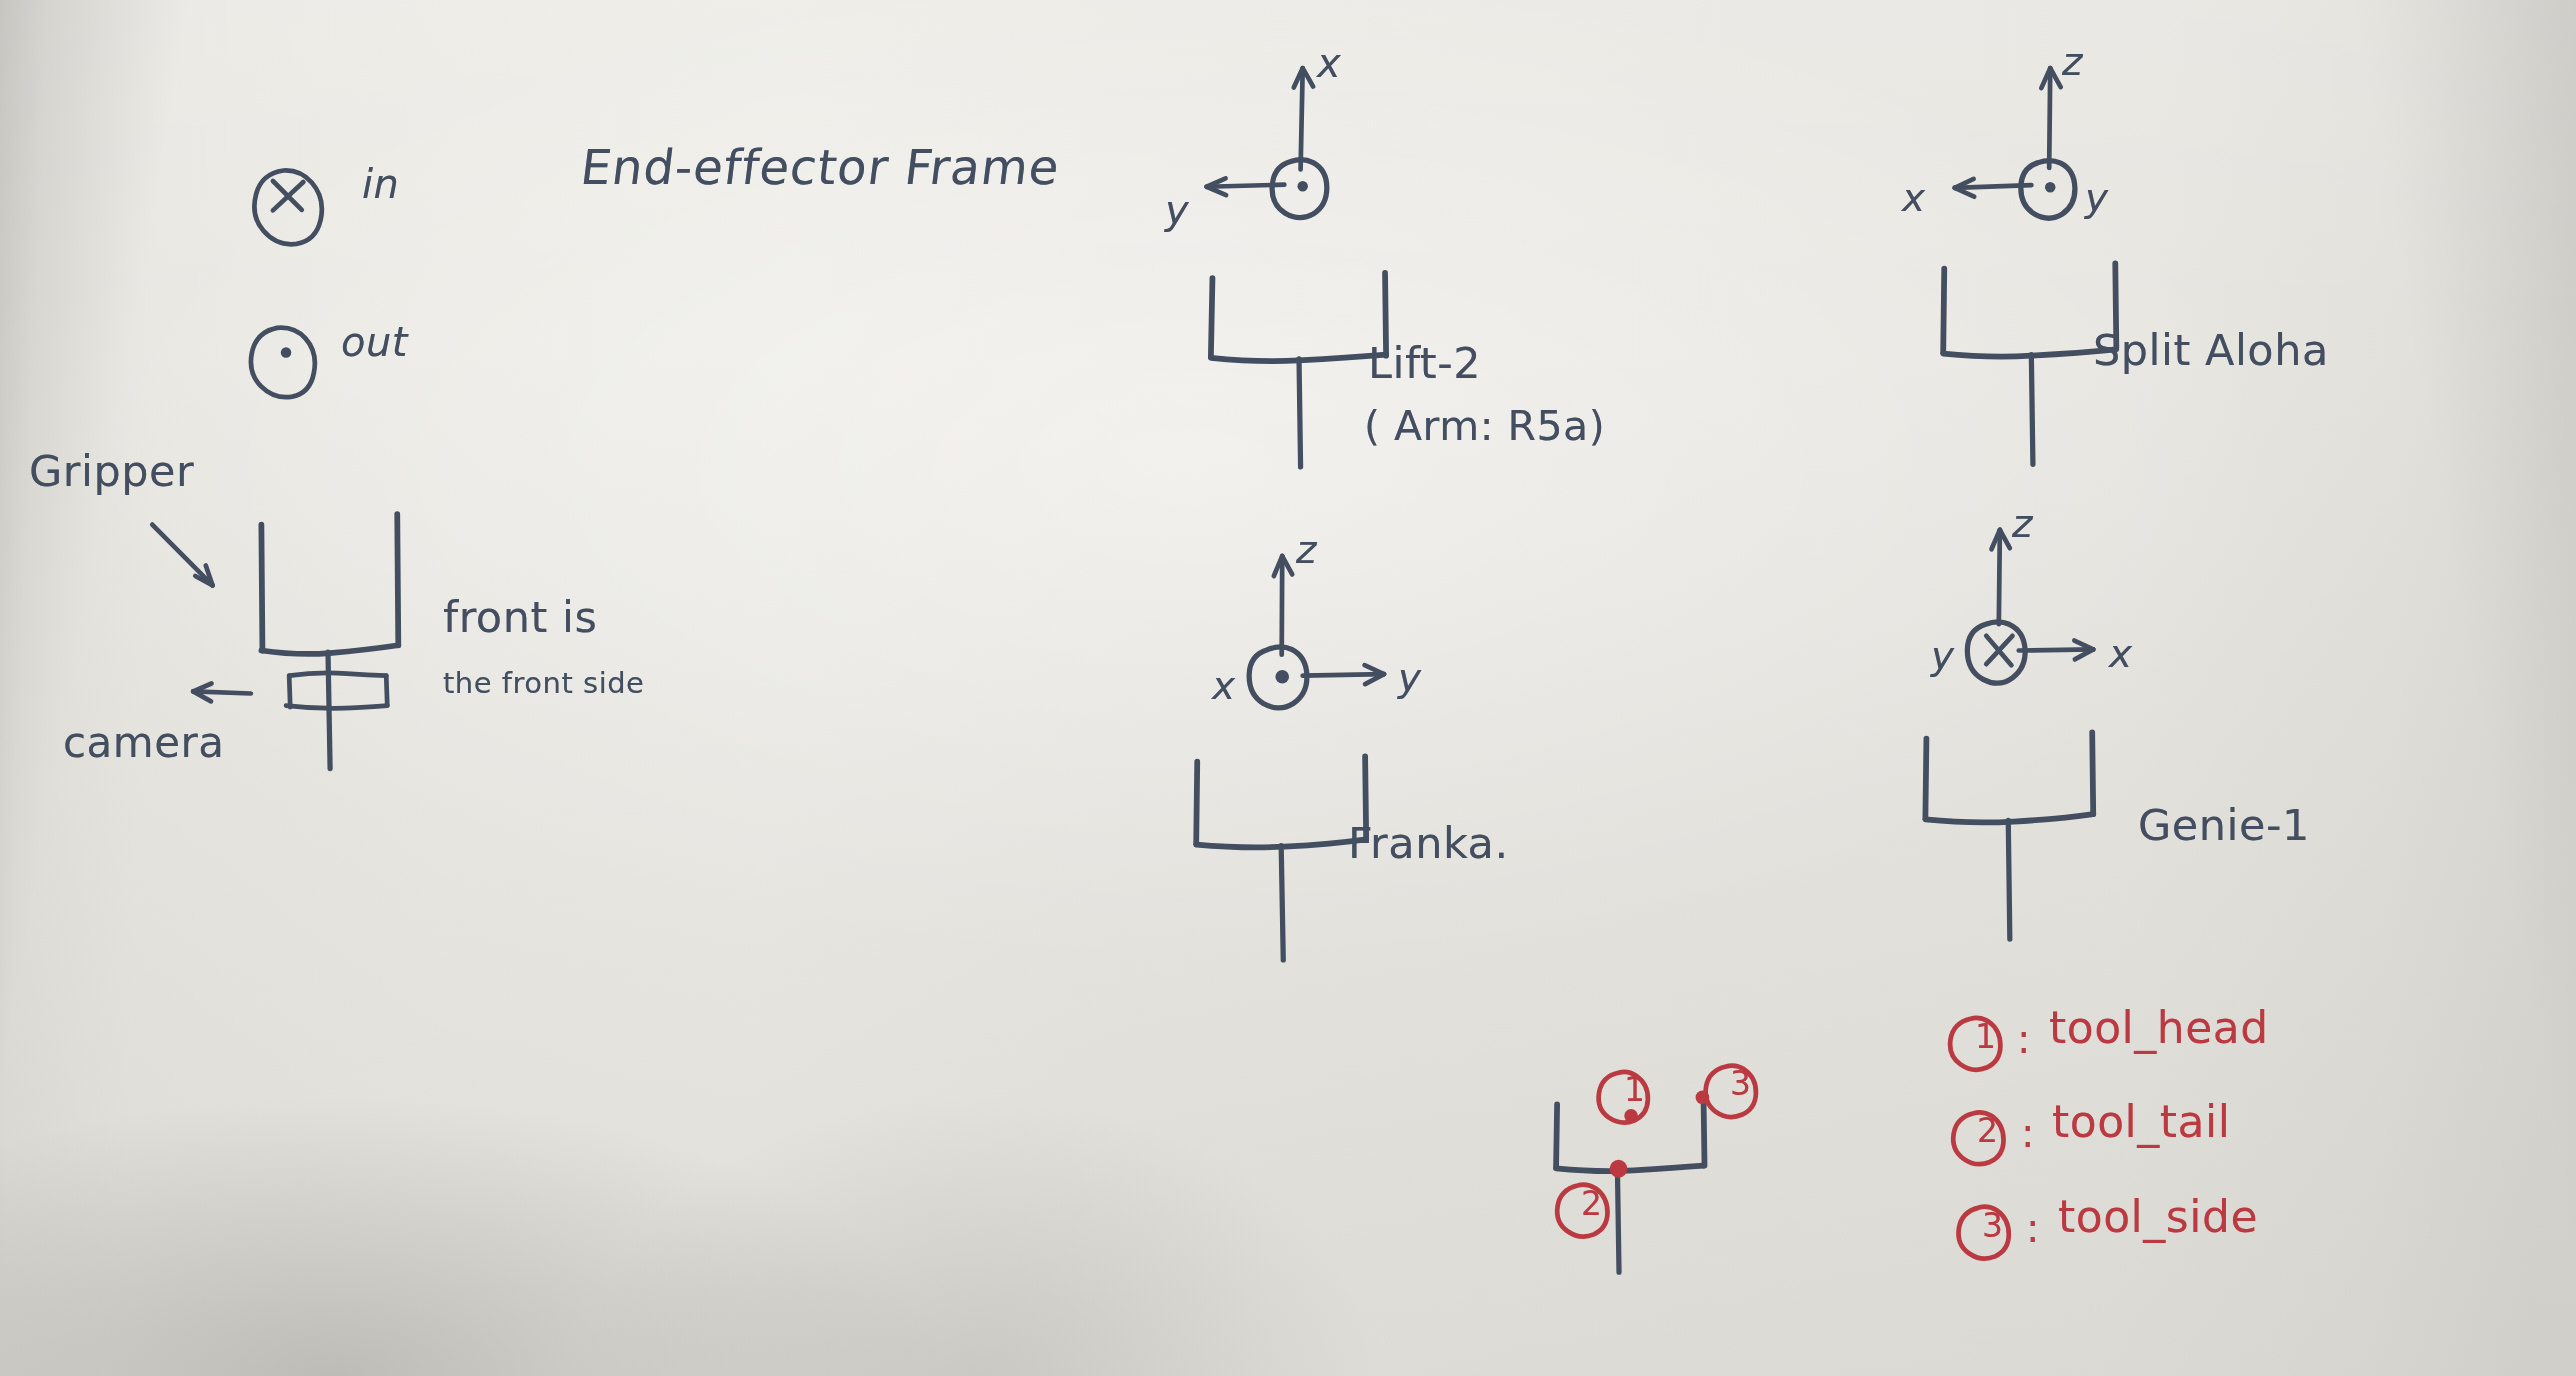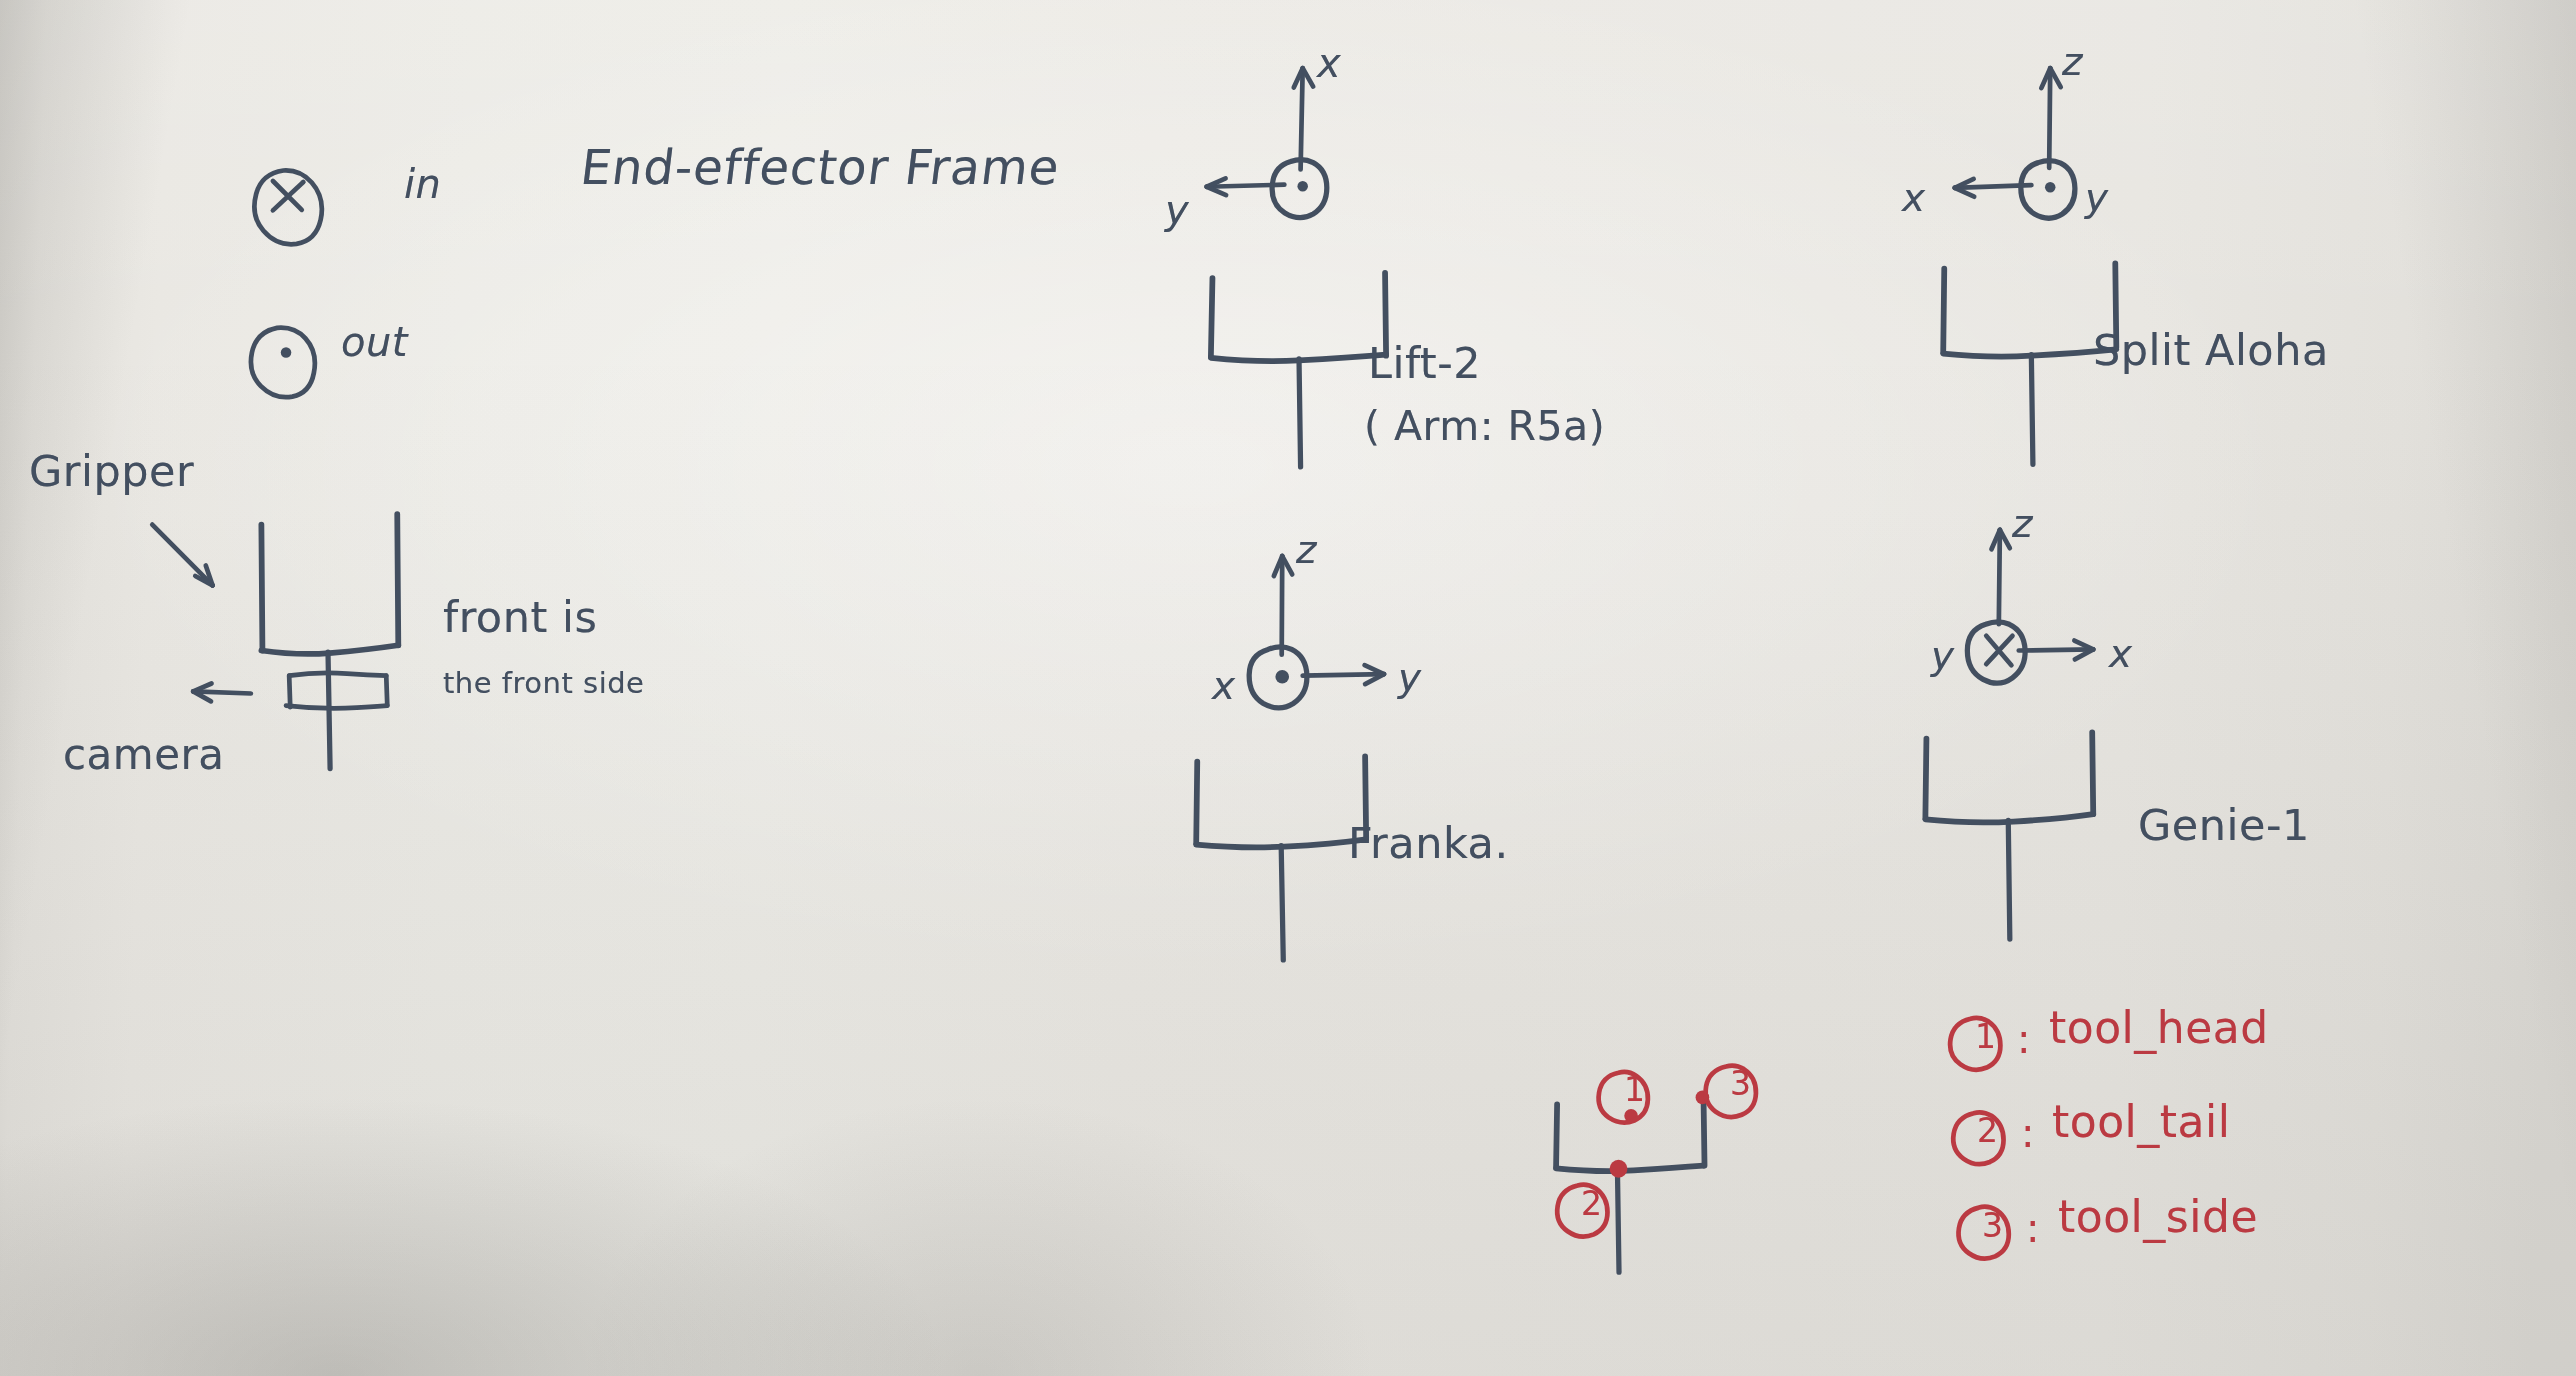--- a/index.html
+++ b/index.html
@@ -196,27 +196,27 @@
       <path class="stroke-red" stroke-width="9" d="M3007 2260 q-33 8 -38 39 q-5 31 19 48 q24 17 50 6 q26 -12 26 -42 q0 -30 -23 -46 q-17 -10 -34 -5 Z"></path>
     </g>
 
     <g>
       <path class="stroke-red" stroke-width="9" d="M3756 1942 q-33 8 -38 39 q-5 31 19 48 q24 17 50 6 q26 -12 26 -42 q0 -30 -23 -46 q-17 -10 -34 -5 Z"></path>
       <path class="stroke-red" stroke-width="9" d="M3762 2122 q-33 8 -38 39 q-5 31 19 48 q24 17 50 6 q26 -12 26 -42 q0 -30 -23 -46 q-17 -10 -34 -5 Z"></path>
       <path class="stroke-red" stroke-width="9" d="M3772 2302 q-33 8 -38 39 q-5 31 19 48 q24 17 50 6 q26 -12 26 -42 q0 -30 -23 -46 q-17 -10 -34 -5 Z"></path>
     </g>
   </svg>
 
-  <div class="hw" style="left:362px;top:163px;font-size:40px;font-style:italic;margin-left:42px;">in</div>
+  <div class="hw" style="left:362px;top:163px;font-size:40px;font-style:italic;">in</div>
   <div class="hw" style="left:341px;top:321px;font-size:40px;font-style:italic;">out</div>
 
   <div class="hw" style="left:581px;top:142px;font-size:48px;letter-spacing:1px;"><span class="skew">End-effector Frame</span></div>
 
   <div class="hw" style="left:29px;top:449px;font-size:43px;">Gripper</div>
-  <div class="hw" style="left:63px;top:721px;font-size:42px;margin-top:12px;">camera</div>
+  <div class="hw" style="left:63px;top:721px;font-size:42px;">camera</div>
   <div class="hw" style="left:443px;top:595px;font-size:43px;">front is</div>
   <div class="hw" style="left:443px;top:668px;font-size:29px;">the front side</div>
 
   <div class="hw" style="left:1317px;top:42px;font-size:40px;font-style:italic;">x</div>
   <div class="hw" style="left:1165px;top:189px;font-size:40px;font-style:italic;">y</div>
   <div class="hw" style="left:1368px;top:341px;font-size:43px;">Lift-2</div>
   <div class="hw" style="left:1364px;top:405px;font-size:41px;">( Arm: R5a)</div>
 
   <div class="hw" style="left:2062px;top:42px;font-size:39px;font-style:italic;">z</div>
   <div class="hw" style="left:1902px;top:178px;font-size:39px;font-style:italic;">x</div>

